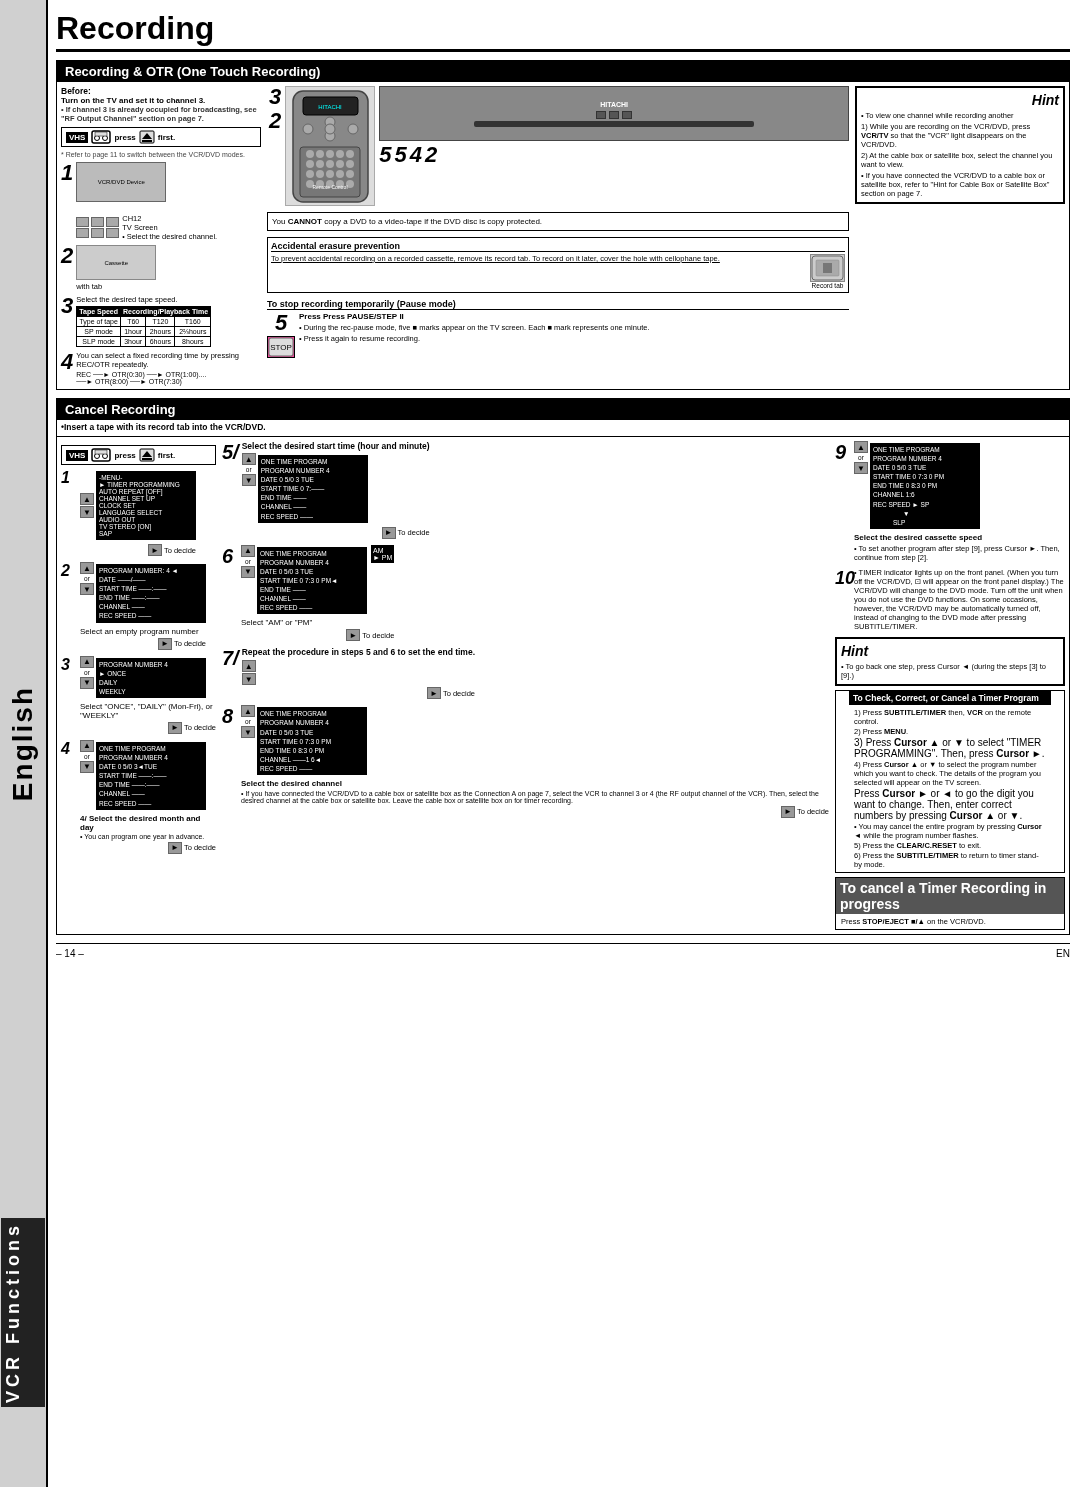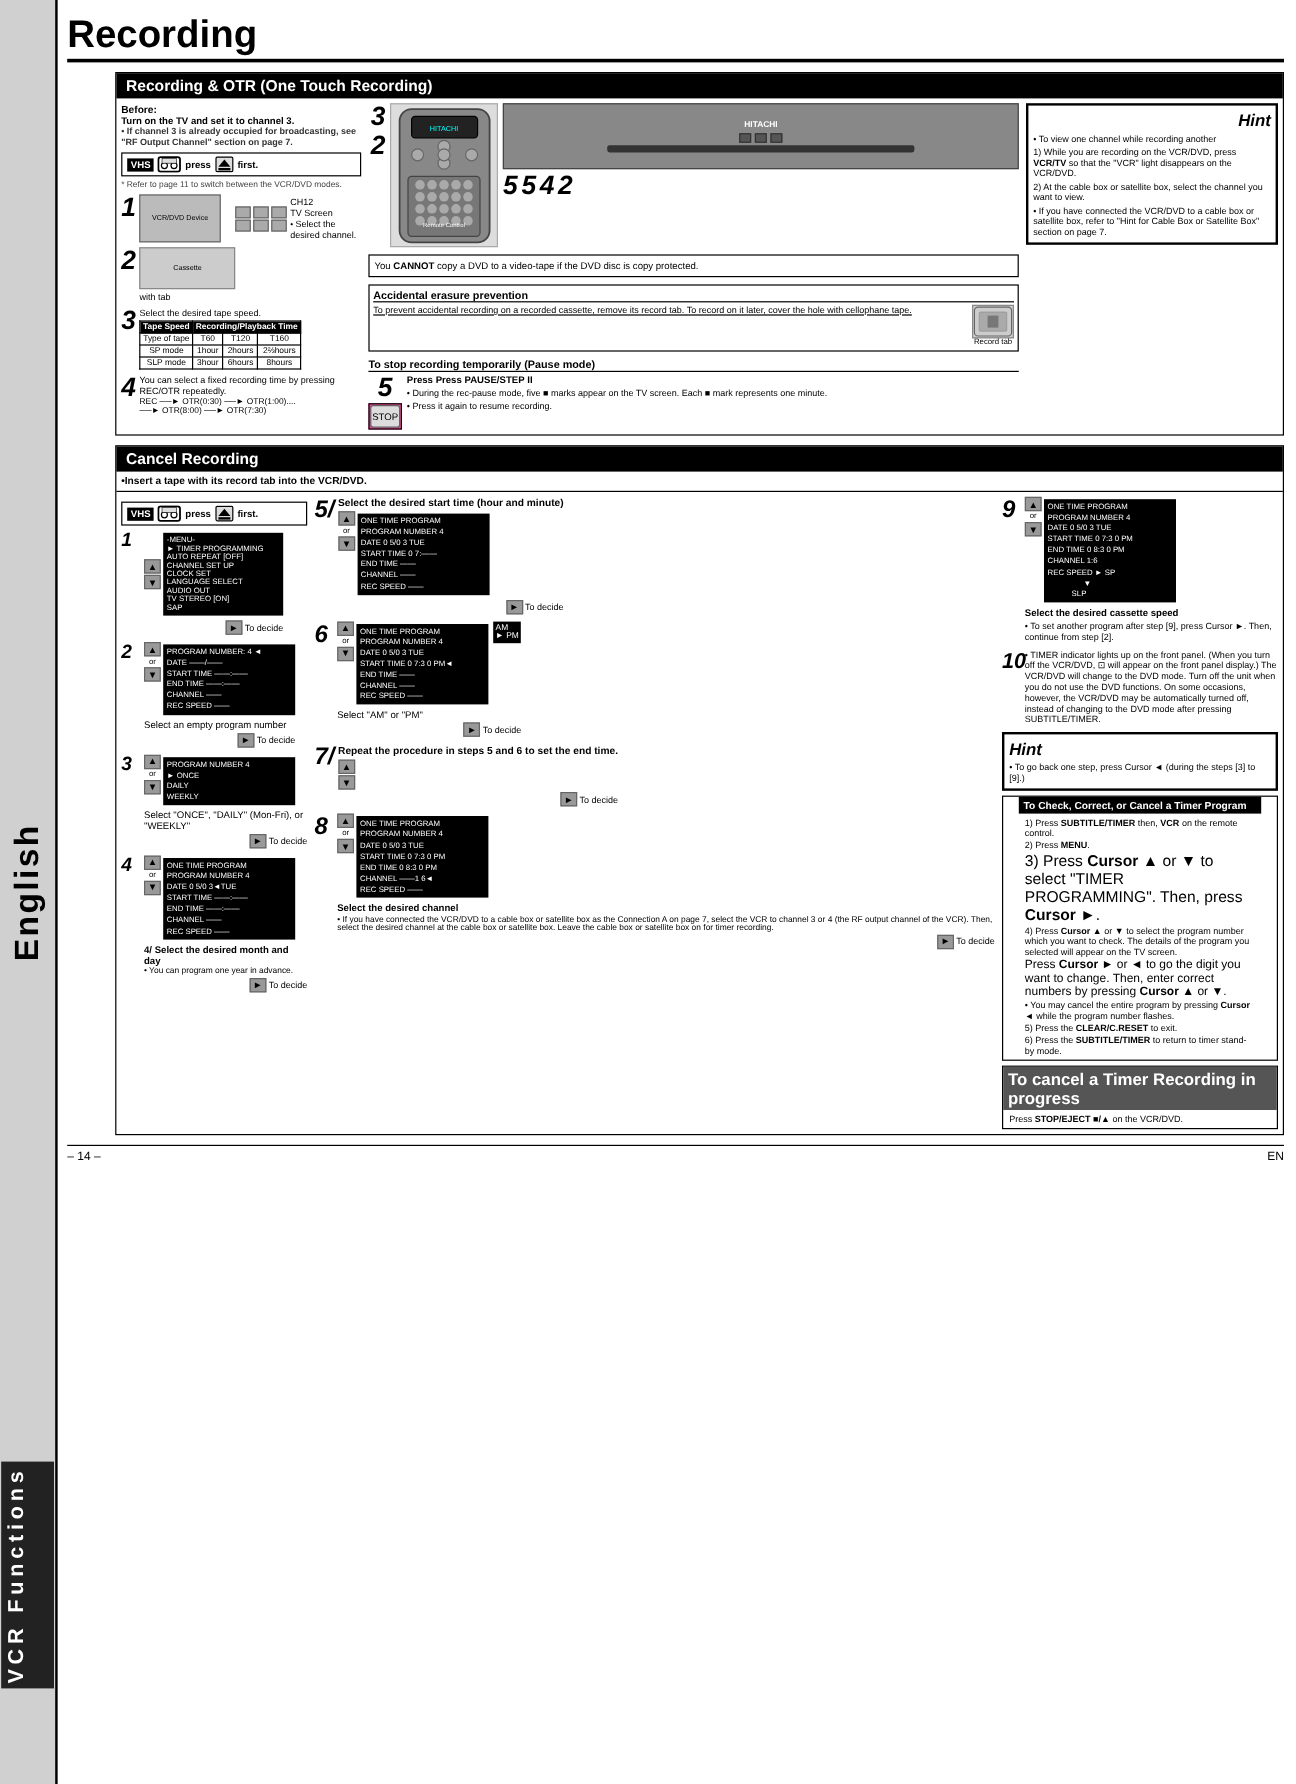--- a/index.html
+++ b/index.html
@@ -63,21 +63,20 @@
       background: #000;
       color: #fff;
       font-size: 13px;
       font-weight: bold;
       padding: 3px 8px;
       margin-bottom: 6px;
     }
     .section-box {
       border: 1.5px solid #000;
       margin-bottom: 8px;
-      margin-left: 40px;
     }
     .section-box .section-header {
       margin-bottom: 0;
     }
     .otr-content {
       display: flex;
       padding: 4px;
       gap: 6px;
     }
     .otr-left {
@@ -365,21 +364,21 @@
             </svg>
             <span>first.</span>
           </div>
           <p style="font-size:7px;color:#444;margin-bottom:4px;">* Refer to page 11 to switch between the VCR/DVD modes.</p>
 
           <div class="otr-steps-col">
 
             <div class="step-label-row">
               <span class="big-step-num">1</span>
 
-              <div style="display:flex;flex-direction:row;gap:12px;">
+              <div style="display:flex;flex-direction:column;gap:12px;">
                 <div style="width:90px;height:40px;background:#bbb;border:1px solid #666;display:flex;align-items:center;justify-content:center;font-size:6px;">VCR/DVD Device</div>
                 <div style="display:flex;align-items:center;gap:2px;">
 
                   <div style="display:grid;grid-template-columns:repeat(3,14px);gap:1px;">
                     <div style="width:13px;height:10px;background:#aaa;border:1px solid #666;"></div>
                     <div style="width:13px;height:10px;background:#aaa;border:1px solid #666;"></div>
                     <div style="width:13px;height:10px;background:#aaa;border:1px solid #666;"></div>
                     <div style="width:13px;height:10px;background:#aaa;border:1px solid #666;"></div>
                     <div style="width:13px;height:10px;background:#aaa;border:1px solid #666;"></div>
                     <div style="width:13px;height:10px;background:#aaa;border:1px solid #666;"></div>
@@ -868,21 +867,21 @@
           <div class="hint-box2">
             <div style="font-size:14px;font-weight:bold;font-style:italic;margin-bottom:3px;">Hint</div>
             <p style="font-size:7.5px;">• To go back one step, press Cursor ◄ (during the steps [3] to [9].)</p>
           </div>
 
           <div class="check-box">
             <div class="check-title">To Check, Correct, or Cancel a Timer Program</div>
             <div>
               <p style="font-size:7.5px;margin-top:2px;">1) Press <strong>SUBTITLE/TIMER</strong> then, <strong>VCR</strong> on the remote control.</p>
               <p style="font-size:7.5px;margin-top:1px;">2) Press <strong>MENU</strong>.</p>
-              <p style="font-size:13px;margin-top:1px;">3) Press <strong>Cursor ▲</strong> or <strong>▼</strong> to select "TIMER PROGRAMMING". Then, press <strong>Cursor ►</strong>.</p>
+              <p style="font-size:10px;margin-top:1px;">3) Press <strong>Cursor ▲</strong> or <strong>▼</strong> to select "TIMER PROGRAMMING". Then, press <strong>Cursor ►</strong>.</p>
               <p style="font-size:7.5px;margin-top:1px;">4) Press <strong>Cursor ▲</strong> or <strong>▼</strong> to select the program number which you want to check. The details of the program you selected will appear on the TV screen.</p>
               <p style="font-size:10px;margin-top:1px;">Press <strong>Cursor ►</strong> or <strong>◄</strong> to go the digit you want to change. Then, enter correct numbers by pressing <strong>Cursor ▲</strong> or <strong>▼</strong>.</p>
               <p style="font-size:7.5px;margin-top:1px;">• You may cancel the entire program by pressing <strong>Cursor ◄</strong> while the program number flashes.</p>
               <p style="font-size:7.5px;margin-top:1px;">5) Press the <strong>CLEAR/C.RESET</strong> to exit.</p>
               <p style="font-size:7.5px;margin-top:1px;">6) Press the <strong>SUBTITLE/TIMER</strong> to return to timer stand-by mode.</p>
             </div>
           </div>
 
           <div class="cancel-box">
             <div class="cancel-title">To cancel a Timer Recording in progress</div>

